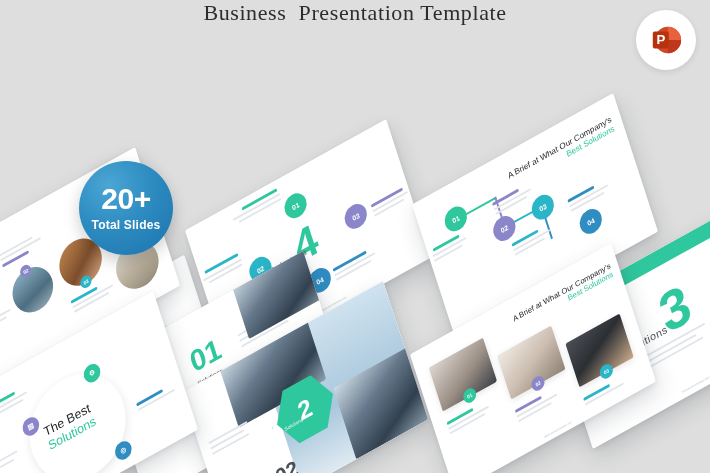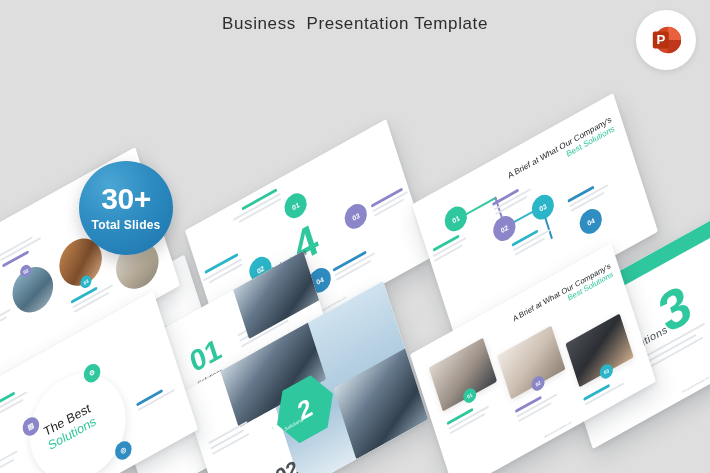--- a/index.html
+++ b/index.html
@@ -11,22 +11,23 @@
   }
   #stage{position:absolute;inset:0;overflow:hidden;}
 
   
   .hero{position:absolute;left:0;top:0;width:710px;text-align:center;z-index:60;}
   .hero-title{
     font-size:64px;line-height:1;letter-spacing:-0.5px;
     color:#16181a;font-weight:400;margin-top:22px;
   }
   .hero-sub{
-    font-size:17px;color:#2b2d30;letter-spacing:0.6px;margin-top:14px;font-weight:400;
+    font-size:22px;color:#2b2d30;letter-spacing:0.6px;font-weight:400;
     white-space:pre;
+    font-family:Liberation Serif, serif;
   }
 
   
   .ppt-badge{
     position:absolute;right:14px;top:10px;width:60px;height:60px;border-radius:50%;
     background:#fff;box-shadow:0 2px 6px rgba(0,0,0,.10);
     display:flex;align-items:center;justify-content:center;z-index:80;
   }
   .ppt-badge svg{width:34px;height:34px;display:block;}
 
@@ -313,21 +314,21 @@
       </div>
     </div>
 
   </div>
 
   <div class="hero">
     <div class="hero-sub">Business  Presentation Template</div>
   </div>
 
   <div class="slides-badge">
-    <div class="sb-num">30+</div>
+    <div class="sb-num">20+</div>
     <div class="sb-cap">Total Slides</div>
   </div>
 
   <div class="ppt-badge">
     <svg viewBox="0 0 36 36">
       <circle cx="20" cy="18" r="14" fill="#d24726"></circle>
       <path d="M20 4 a14 14 0 0 1 14 14 L20 18 Z" fill="#e8603c"></path>
       <path d="M20 18 L34 18 a14 14 0 0 1 -14 14 Z" fill="#c0381c"></path>
       <rect x="4" y="9" width="17" height="18" rx="2" fill="#b7330f"></rect>
       <text x="12.5" y="22.5" font-family="'Liberation Sans',sans-serif" font-size="14" font-weight="700" fill="#ffffff" text-anchor="middle">P</text>

